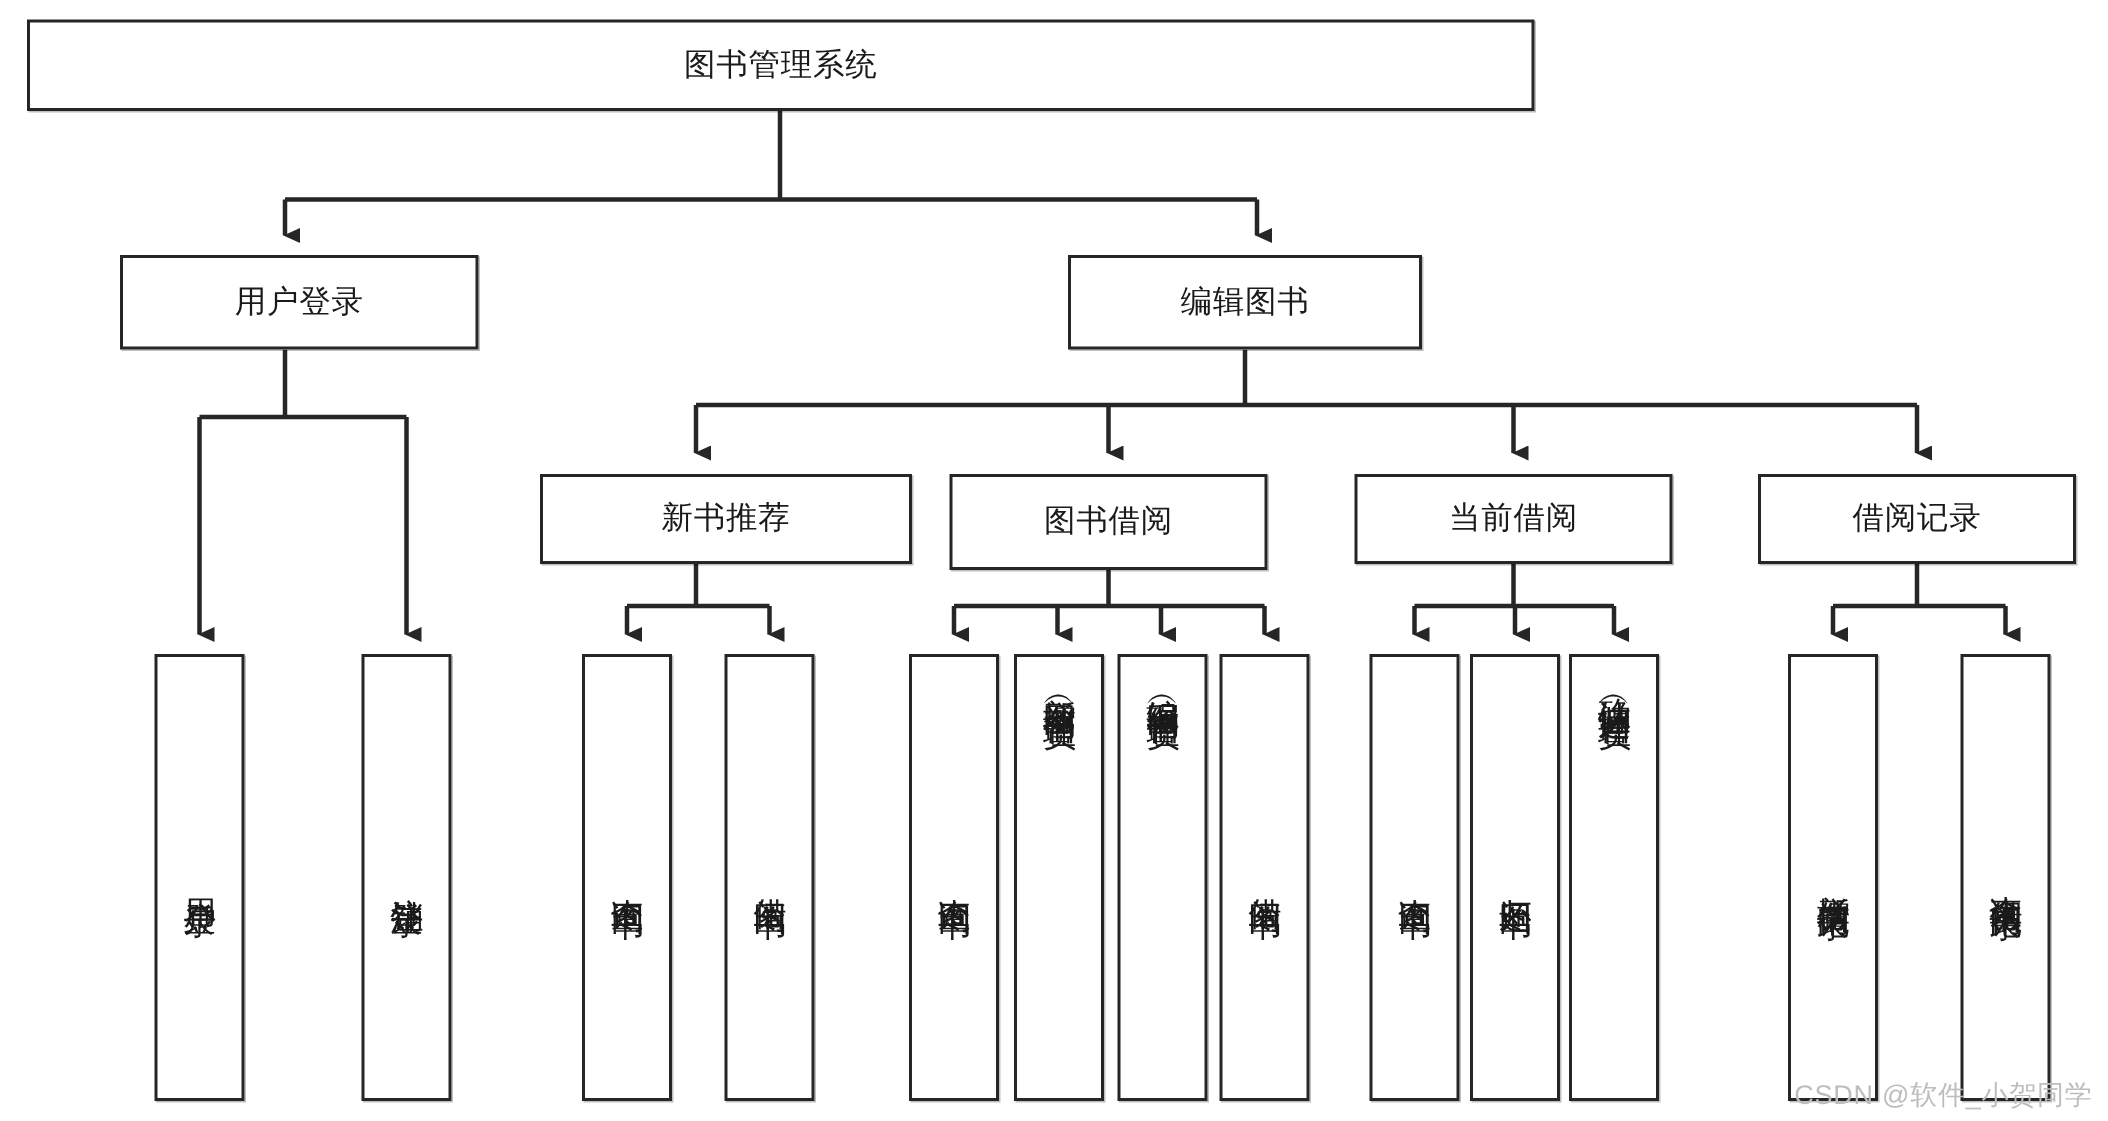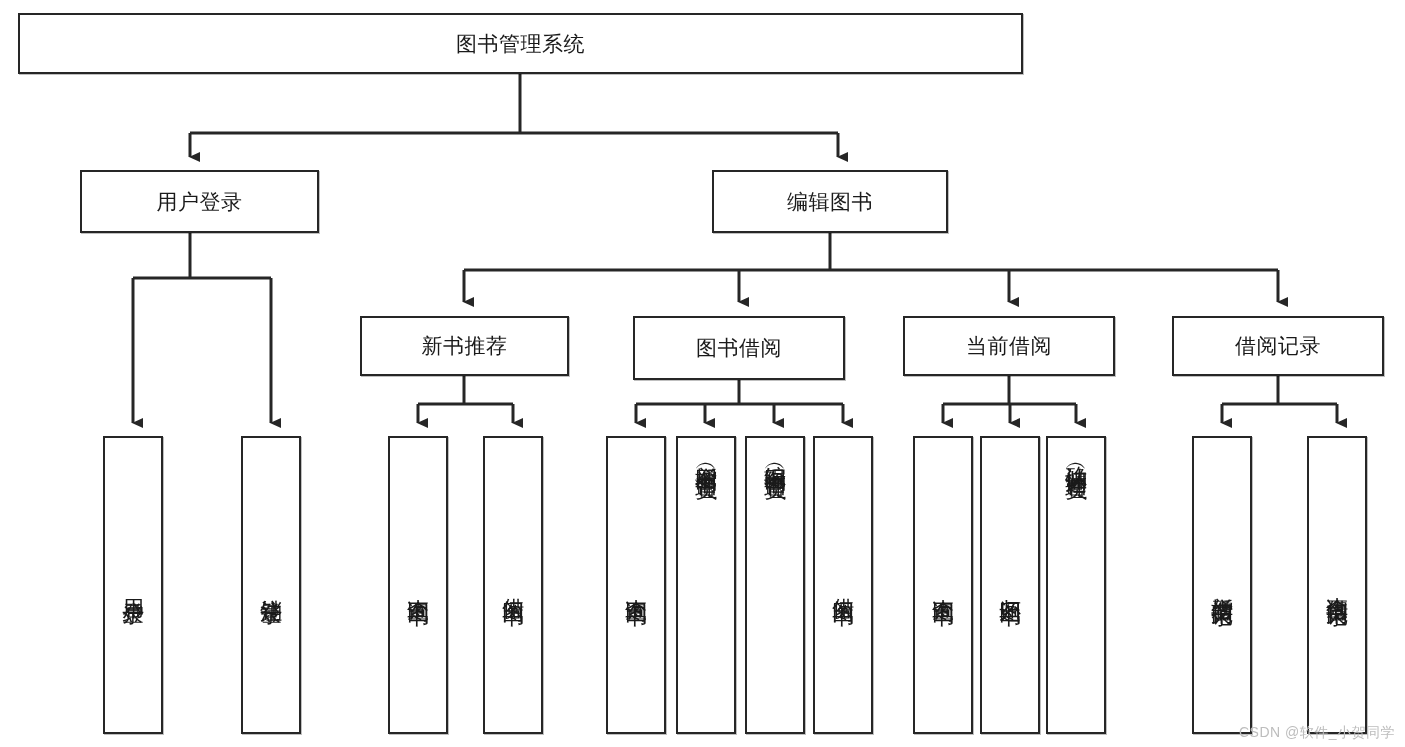--- a/index.html
+++ b/index.html
@@ -35,20 +35,21 @@
     justify-content: center;
     box-shadow: 1px 1px 0 rgba(0,0,0,0.25);
   }
   .node .label {
     color: #1a1a1a;
     font-size: 21px;
     line-height: 1.12;
     letter-spacing: 0.5px;
     text-align: center;
     white-space: nowrap;
+    font-family: Liberation Serif, serif;
   }
   .node.vert {
     align-items: flex-start;
     padding-top: 10px;
   }
   .node.vert .label {
     writing-mode: vertical-rl;
     text-orientation: upright;
     font-size: 22px;
     line-height: 1.30;
@@ -57,21 +58,21 @@
     max-height: 100%;
   }
   .node.vert.mid {
     align-items: center;
     padding-top: 0;
   }
   #watermark {
     position: absolute;
     right: 10px;
     bottom: 5px;
-    font-size: 14px;
+    font-size: 18px;
     color: #bdbdbd;
     letter-spacing: 0.5px;
     white-space: nowrap;
     user-select: none;
   }
 </style>
 </head>
 <body>
 
 <div id="canvas">
@@ -131,21 +132,21 @@
   </div>
 
   <div class="node" style="left:80px; top:170px; width:239px; height:63px;">
     <span class="label">用户登录</span>
   </div>
 
   <div class="node" style="left:712px; top:170px; width:236px; height:63px;">
     <span class="label">编辑图书</span>
   </div>
 
-  <div class="node" style="left:360px; top:316px; width:209px; height:60px;">
+  <div class="node" style="left:360px; top:316px; width:248px; height:60px;">
     <span class="label">新书推荐</span>
   </div>
 
   <div class="node" style="left:633px; top:316px; width:212px; height:64px;">
     <span class="label">图书借阅</span>
   </div>
 
   <div class="node" style="left:1172px; top:316px; width:212px; height:60px;">
     <span class="label">借阅记录</span>
   </div>

